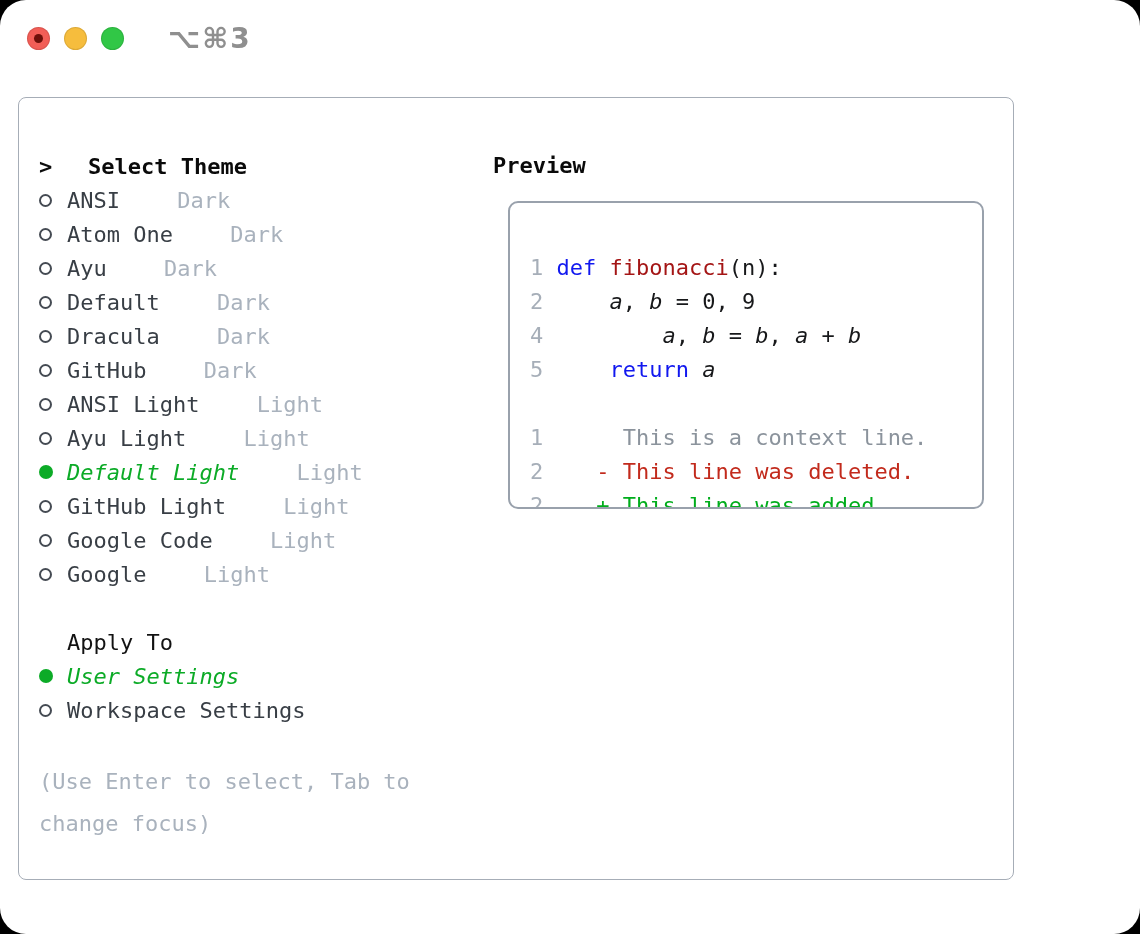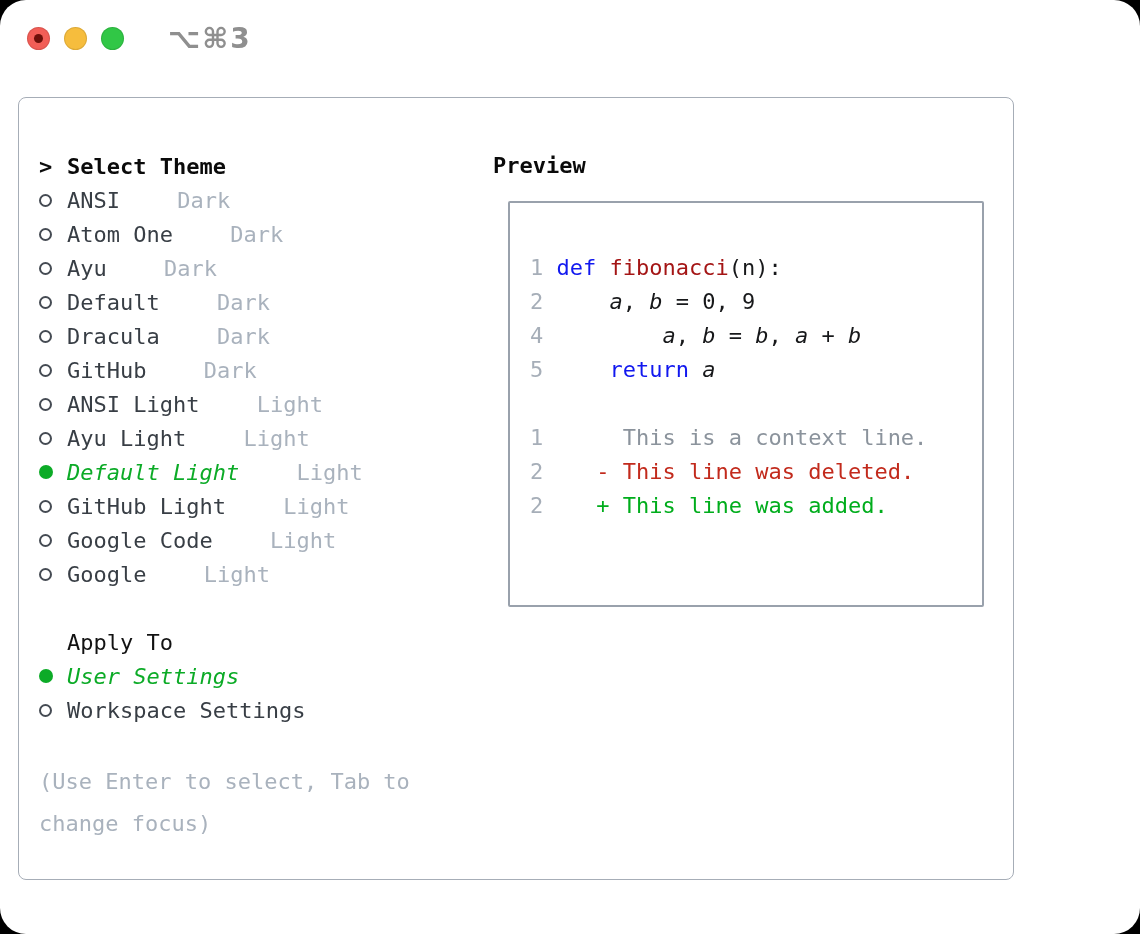--- a/index.html
+++ b/index.html
@@ -96,21 +96,21 @@
     width: 13px; height: 13px;
     box-sizing: border-box;
     border: 2px solid #454b53;
     border-radius: 50%;
   }
   .row.selected .circle {
     width: 14px; height: 14px;
     border: none;
     background: #0cab27;
   }
-  .bold-label { font-weight: 700; color: #0a0a0a; }
+  .bold-label { font-weight: 700; color: #0a0a0a; margin-left: 21px; }
   .black-label { color: #121212; }
   .t-name { color: #383e45; }
   .row.selected .t-name { color: #0cab27; font-style: italic; }
   .t-var { color: #a9b2bd; margin-left: 44px; }
   .spacer { height: 34px; }
   .hint {
     width: 412px;
     line-height: 42px;
     color: #a9b2bd;
     white-space: normal;
@@ -124,24 +124,24 @@
     line-height: 34px;
     font-size: 22px;
     font-weight: 700;
     color: #0a0a0a;
   }
   .preview-box {
     position: absolute;
     left: 489px;
     top: 103px;
     width: 476px;
-    height: 406px;
+    height: 308px;
     box-sizing: border-box;
     border: 2px solid #99a1ac;
-    border-radius: 2px;
+    border-radius: 10px;
     background: #ffffff;
     overflow: hidden;
   }
   .preview-lines {
     position: absolute;
     left: 20px;
     top: 48px;
     right: 0;
   }
   .pline {

